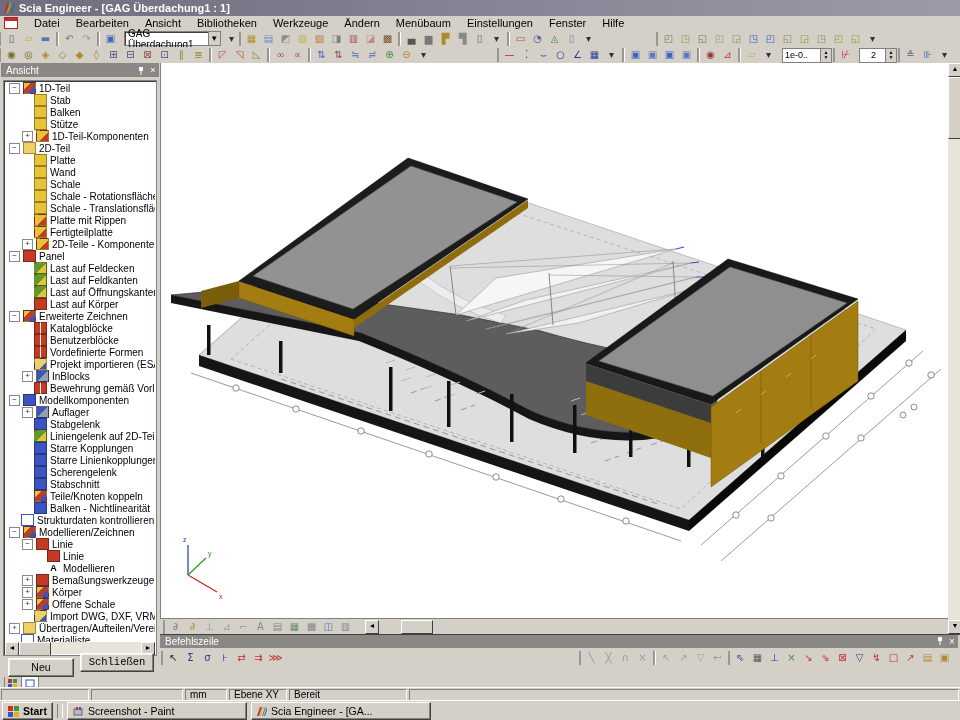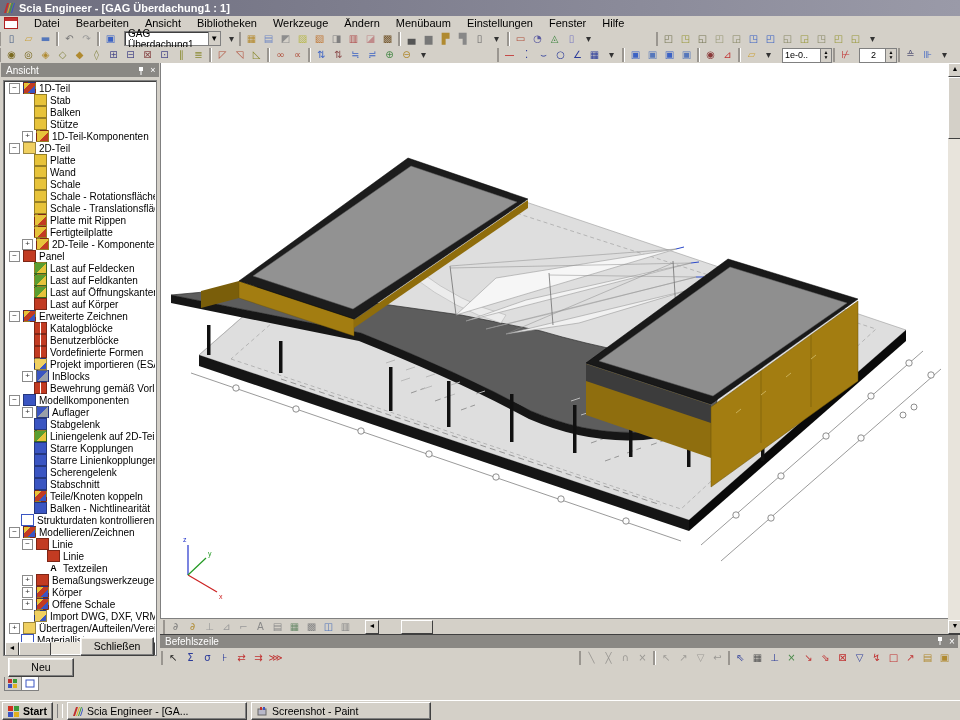--- a/index.html
+++ b/index.html
@@ -656,21 +656,21 @@
             <span>Linie</span>
           </div>
           <div class="trow" style="padding-left: 30px;">
             <span style="width: 12px; flex: 0 0 auto;"></span>
             <span class="ti ti-r"></span>
             <span>Linie</span>
           </div>
           <div class="trow" style="padding-left: 30px;">
             <span style="width: 12px; flex: 0 0 auto;"></span>
             <span class="ti ti-A">A</span>
-            <span>Textzeilen</span>
+            <span>Modellieren</span>
           </div>
           <div class="trow" style="padding-left: 17px;">
             <span class="tgl">+</span>
             <span class="ti ti-r"></span>
             <span>Bemaßungswerkzeuge</span>
           </div>
           <div class="trow" style="padding-left: 17px;">
             <span class="tgl">+</span>
             <span class="ti ti-m"></span>
             <span>Körper</span>
@@ -697,21 +697,21 @@
           </div>
         </div>
       <div class="hscroll">
         <span class="sbtn">◄</span>
         <span class="sthumb"></span>
         <span style="flex:1"></span>
         <span class="sbtn">►</span>
       </div>
     </div>
     <div class="btn3d" style="left:8px;top:595px;width:64px;">Neu</div>
-    <div class="btn3d" style="left:80px;top:574px;width:72px;">Schließen</div>
+    <div class="btn3d" style="left:80px;top:590px;width:72px;font-family:Liberation Mono, monospace;">Schließen</div>
     <div class="dtab" style="left:4px;top:614px;">
       <svg width="10" height="9">
           <rect x="0" y="0" width="4" height="4" fill="#c03030"></rect>
           <rect x="5" y="0" width="4" height="4" fill="#3a9a3a"></rect>
           <rect x="0" y="5" width="4" height="4" fill="#3a55c2"></rect>
           <rect x="5" y="5" width="4" height="4" fill="#e0b020"></rect>
         </svg>
     </div>
     <div class="dtab" style="left:21px;top:614px;background:#fff;">
       <svg width="10" height="9">
@@ -979,50 +979,58 @@
               <span class="gl" style="color: rgb(176, 138, 48);">▤</span>
             </span>
             <span class="tb">
               <span class="gl" style="color: rgb(176, 138, 48);">▣</span>
             </span>
           </div>
         </span>
     </div>
   </div>
 
+  <div class="abs status" id="statusbar">
+      <span class="cell" style="width: 78px;"></span>
+      <span class="cell" style="width: 82px;"></span>
+      <span class="cell" style="width: 32px;">mm</span>
+      <span class="cell" style="width: 48px;">Ebene XY</span>
+      <span class="cell" style="width: 108px;">Bereit</span>
+      <span class="cell" style="flex: 1 1 0%;"></span>
+    </div>
 
   <div class="abs taskbar">
     <span class="tbtn" style="font-weight:bold;">
       <span class="winflag">
         <i style="background:#d03020"></i>
           <i style="background:#3a9a3a"></i>
           <i style="background:#3a55c2"></i>
           <i style="background:#e0b020"></i>
       </span>
       <span>Start</span>
     </span>
     <span style="width:4px;border-left:1px solid #808080;border-right:1px solid #fff;height:14px;margin:0 2px;"></span>
     <span id="task-apps" style="display:flex;">
+        <span class="tbtn" style="width: 168px;">
+          <span style="margin-right: 4px; display: inline-flex;">
+            <svg width="11" height="10">
+              <rect x="1" y="3" width="8" height="6" fill="#b8b8c8" stroke="#666"></rect>
+              <rect x="3" y="1" width="2" height="3" fill="#c03030"></rect>
+              <rect x="6" y="1" width="2" height="3" fill="#3a55c2"></rect>
+            </svg>
+          </span>
+          <span>Screenshot - Paint</span>
+        </span>
         <span class="tbtn" style="width: 168px;">
           <span style="margin-right: 4px; display: inline-flex;">
             <svg width="10" height="11">
               <polygon points="0,10 3,1 5,1 2,10" fill="#c03030"></polygon>
               <polygon points="3,10 6,1 7,1 4,10" fill="#e0b020"></polygon>
               <polygon points="5,10 8,1 9,1 6,10" fill="#3a9a3a"></polygon>
               <polygon points="7,10 10,1 11,1 8,10" fill="#3a55c2"></polygon>
             </svg>
           </span>
           <span>Scia Engineer - [GA...</span>
         </span>
-        <span class="tbtn" style="width: 168px;">
-          <span style="margin-right: 4px; display: inline-flex;">
-            <svg width="11" height="10">
-              <rect x="1" y="3" width="8" height="6" fill="#b8b8c8" stroke="#666"></rect>
-              <rect x="3" y="1" width="2" height="3" fill="#c03030"></rect>
-              <rect x="6" y="1" width="2" height="3" fill="#3a55c2"></rect>
-            </svg>
-          </span>
-          <span>Screenshot - Paint</span>
-        </span>
       </span>
   </div>
 
 </div>
 
 </body></html>

